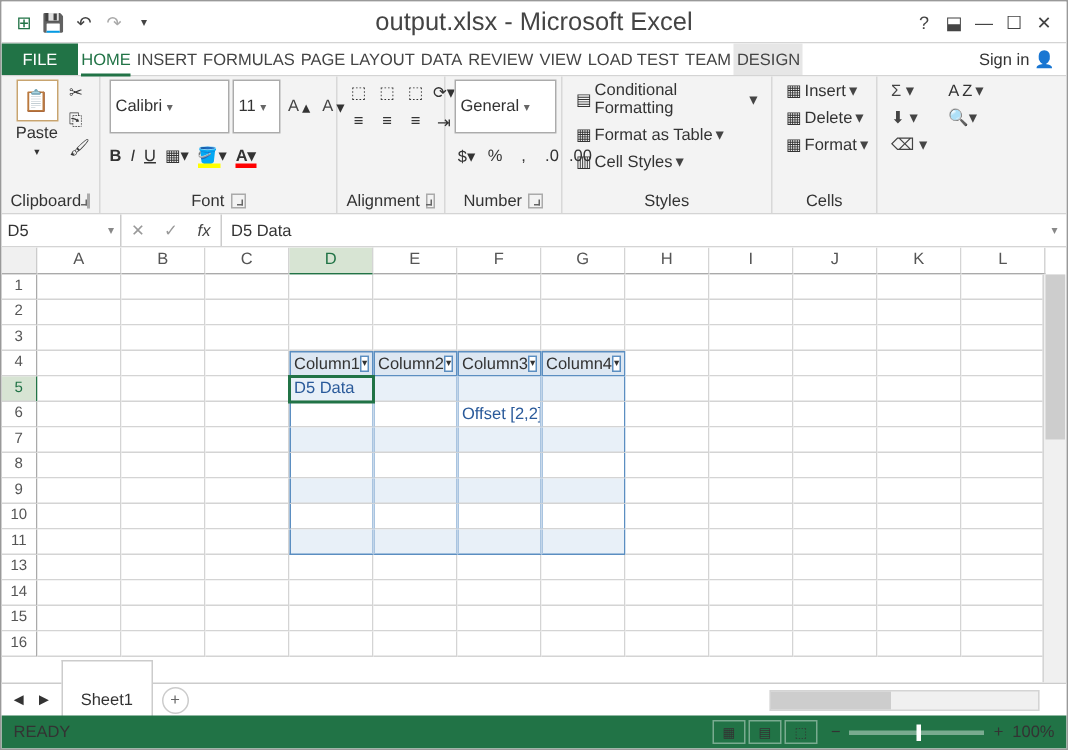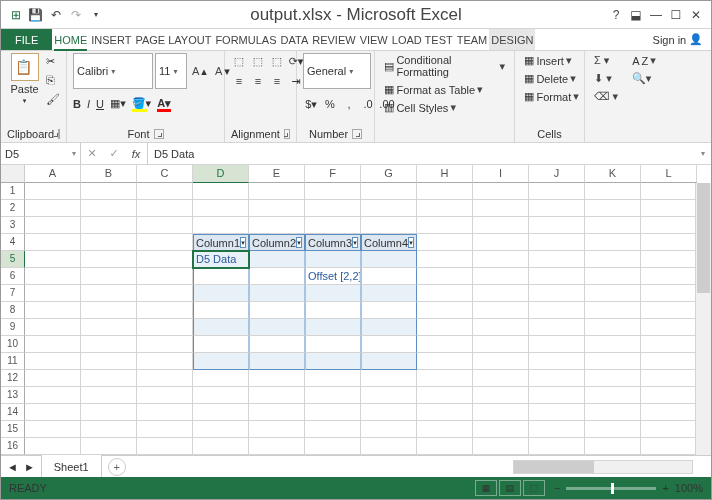--- a/index.html
+++ b/index.html
@@ -98,22 +98,22 @@
     <span class="ic">―</span>
     <span class="ic">☐</span>
     <span class="ic">✕</span>
   </div>
 </div>
 
 <div class="tabs">
   <div class="file-tab">FILE</div>
   <div class="tab active">HOME</div>
   <div class="tab">INSERT</div>
+  <div class="tab">FORMULAS</div>
   <div class="tab">PAGE LAYOUT</div>
-  <div class="tab">FORMULAS</div>
   <div class="tab">DATA</div>
   <div class="tab">REVIEW</div>
   <div class="tab">VIEW</div>
   <div class="tab">LOAD TEST</div>
   <div class="tab">TEAM</div>
   <div class="tab design">DESIGN</div>
   <div class="signin"><span>Sign in</span>&nbsp;<span class="ic">👤</span></div>
 </div>
 
 <div class="ribbon">
@@ -206,20 +206,23 @@
         <span class="dlaunch"></span>
       </div>
   </div>
 
   <div class="group" style="width:140px">
     <div class="gbody vstack" style="gap:3px">
       <div class="btn"><span class="ic">▤</span><span>Conditional Formatting</span> ▾</div>
       <div class="btn"><span class="ic">▦</span><span>Format as Table</span> ▾</div>
       <div class="btn"><span class="ic">▥</span><span>Cell Styles</span> ▾</div>
     </div>
+    <div class="glabel">
+        <span>Styles</span>
+      </div>
   </div>
 
   <div class="group" style="width:70px">
     <div class="gbody vstack" style="gap:3px">
       <div class="btn"><span class="ic">▦</span><span>Insert</span> ▾</div>
       <div class="btn"><span class="ic">▦</span><span>Delete</span> ▾</div>
       <div class="btn"><span class="ic">▦</span><span>Format</span> ▾</div>
     </div>
     <div class="glabel">
         <span>Cells</span>
@@ -445,35 +448,20 @@
         <div class="cell tblcell tblalt" style="border-bottom: 1px solid rgb(91, 142, 193);"></div>
         <div class="cell tblcell tblalt" style="border-bottom: 1px solid rgb(91, 142, 193);"></div>
         <div class="cell tblcell lastcol tblalt" style="border-bottom: 1px solid rgb(91, 142, 193);"></div>
         <div class="cell"></div>
         <div class="cell"></div>
         <div class="cell"></div>
         <div class="cell"></div>
         <div class="cell"></div>
       </div>
       <div class="row">
-        <div class="rh">12</div>
-        <div class="cell"></div>
-        <div class="cell"></div>
-        <div class="cell"></div>
-        <div class="cell"></div>
-        <div class="cell"></div>
-        <div class="cell"></div>
-        <div class="cell"></div>
-        <div class="cell"></div>
-        <div class="cell"></div>
-        <div class="cell"></div>
-        <div class="cell"></div>
-        <div class="cell"></div>
-      </div>
-      <div class="row">
         <div class="rh">13</div>
         <div class="cell"></div>
         <div class="cell"></div>
         <div class="cell"></div>
         <div class="cell"></div>
         <div class="cell"></div>
         <div class="cell"></div>
         <div class="cell"></div>
         <div class="cell"></div>
         <div class="cell"></div>

